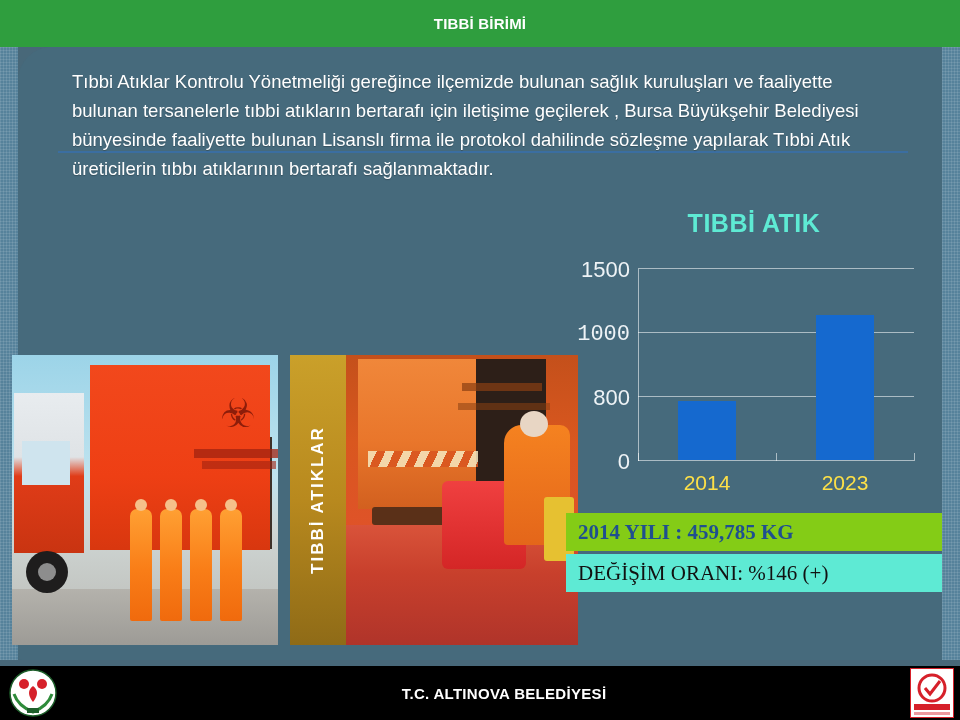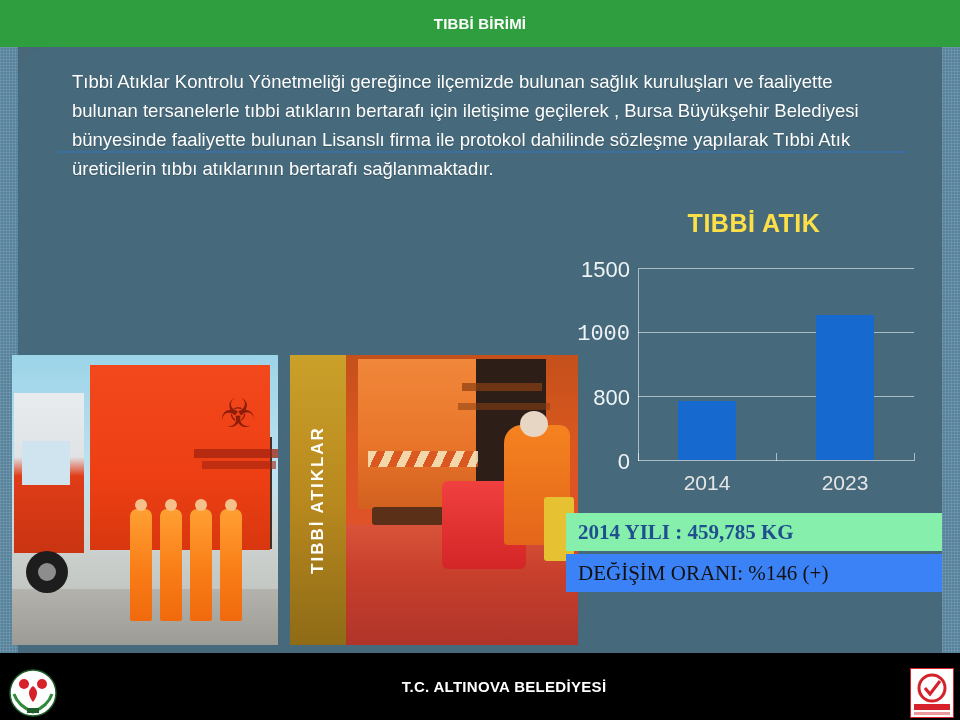--- a/index.html
+++ b/index.html
@@ -96,50 +96,50 @@
   .pr-worker:before{ content:""; position:absolute; left:16px; top:-14px; width:28px; height:26px; border-radius:50%; background:#e8d6c4; }
   .pr-bin { position:absolute; right:4px; top:142px; width:30px; height:64px; background:#e6c131; border-radius:3px; }
   .pr-bags { position:absolute; left:152px; top:126px; width:84px; height:88px; background:linear-gradient(180deg,#f04040,#d42626); border-radius:6px; }
   .pr-floor { position:absolute; left:0; right:0; bottom:0; height:120px; background:linear-gradient(180deg,#d9533a 0%,#c8402c 40%,#b0342a 100%); }
   .pr-bumper { position:absolute; left:82px; top:152px; width:168px; height:18px; background:#5a3018; border-radius:3px; }
 
   
   #chart { position:absolute; left:548px; top:162px; width:376px; height:300px; }
   #chart-title {
     position:absolute; left:0; right:0; top:0; text-align:center;
-    color:#fde047; font-size:25px; font-weight:bold; letter-spacing:.5px;
+    color:#5eead4; font-size:25px; font-weight:bold; letter-spacing:.5px;
   }
   #plot { position:absolute; left:72px; top:60px; right:28px; bottom:48px; }
   .gridline { position:absolute; left:0; right:0; height:1px; background:rgba(255,255,255,.55); }
   #yaxis { position:absolute; left:0; top:0; bottom:0; width:1px; background:rgba(255,255,255,.55); }
   #xaxis { position:absolute; left:0; right:0; bottom:0; height:1px; background:rgba(255,255,255,.55); }
   .ylabel {
     position:absolute; right:calc(100% + 8px); transform:translateY(-50%);
     color:#eef3f6; font-size:22px; white-space:nowrap;
   }
   .tick { position:absolute; bottom:0; width:1px; height:8px; background:rgba(255,255,255,.55); }
   .bar { position:absolute; bottom:1px; background:#1569cf; }
   .xlabel {
     position:absolute; top:calc(100% + 10px); transform:translateX(-50%);
-    color:#e5e5e5; font-size:21px; white-space:nowrap;
+    color:#fde047; font-size:21px; white-space:nowrap;
   }
 
   
   #table { position:absolute; left:548px; top:466px; width:376px; }
   .trow {
     height:38px; display:flex; align-items:center; padding-left:12px;
     font-family:"Liberation Serif", serif; font-size:21px; white-space:nowrap;
   }
   .trow.r1 { background:#7dc473; color:#1f4f8f; font-weight:bold; margin-bottom:3px; }
   .trow.r2 { background:#e9f3e6; color:#1b1b1b; margin-bottom:3px; }
   .trow.r3 { background:#eef5ec; color:#111111; }
 
   
   #footer {
-    position:absolute; left:0; bottom:0; width:960px; height:67px; background:#000000;
+    position:absolute; left:0; bottom:0; width:960px; height:54px; background:#000000;
     display:flex; align-items:center; justify-content:center;padding-left:48px;
   }
   #footer .ft { color:#ffffff; font-size:15px; font-weight:bold; letter-spacing:.3px; }
 
   #logo-left { position:absolute; left:4px; bottom:2px; width:58px; height:50px; }
   #logo-right { position:absolute; right:6px; bottom:2px; width:44px; height:50px; }
 </style>
 </head>
 <body>
 
@@ -207,22 +207,22 @@
           <div class="xlabel" style="left: 25%;">2014</div>
           <div class="tick" style="left: 50%;"></div>
           <div class="bar" style="left: 64.5%; width: 21%; height: 75.388%; background: rgb(21, 105, 207);"></div>
           <div class="xlabel" style="left: 75%;">2023</div>
           <div class="tick" style="left: 100%;"></div>
           <div class="tick" style="left: 0%;"></div>
         </div>
     </div>
 
     <div id="table">
-        <div class="trow r1" style="background: #86efac; color: rgb(31, 79, 143);">2014 YILI : 459,785 KG</div>
-        <div class="trow r3" style="background: #3b82f6; color: rgb(17, 17, 17);">DEĞİŞİM ORANI: %146 (+)</div>
+        <div class="trow r1" style="background: #84cc16; color: rgb(31, 79, 143);">2014 YILI : 459,785 KG</div>
+        <div class="trow r3" style="background: #5eead4; color: rgb(17, 17, 17);">DEĞİŞİM ORANI: %146 (+)</div>
       </div>
 
   </div>
 
   <div id="title-band">
     <span class="t">TIBBİ BİRİMİ</span>
   </div>
 
   <div id="footer">
     <span class="ft">T.C. ALTINOVA BELEDİYESİ</span>

